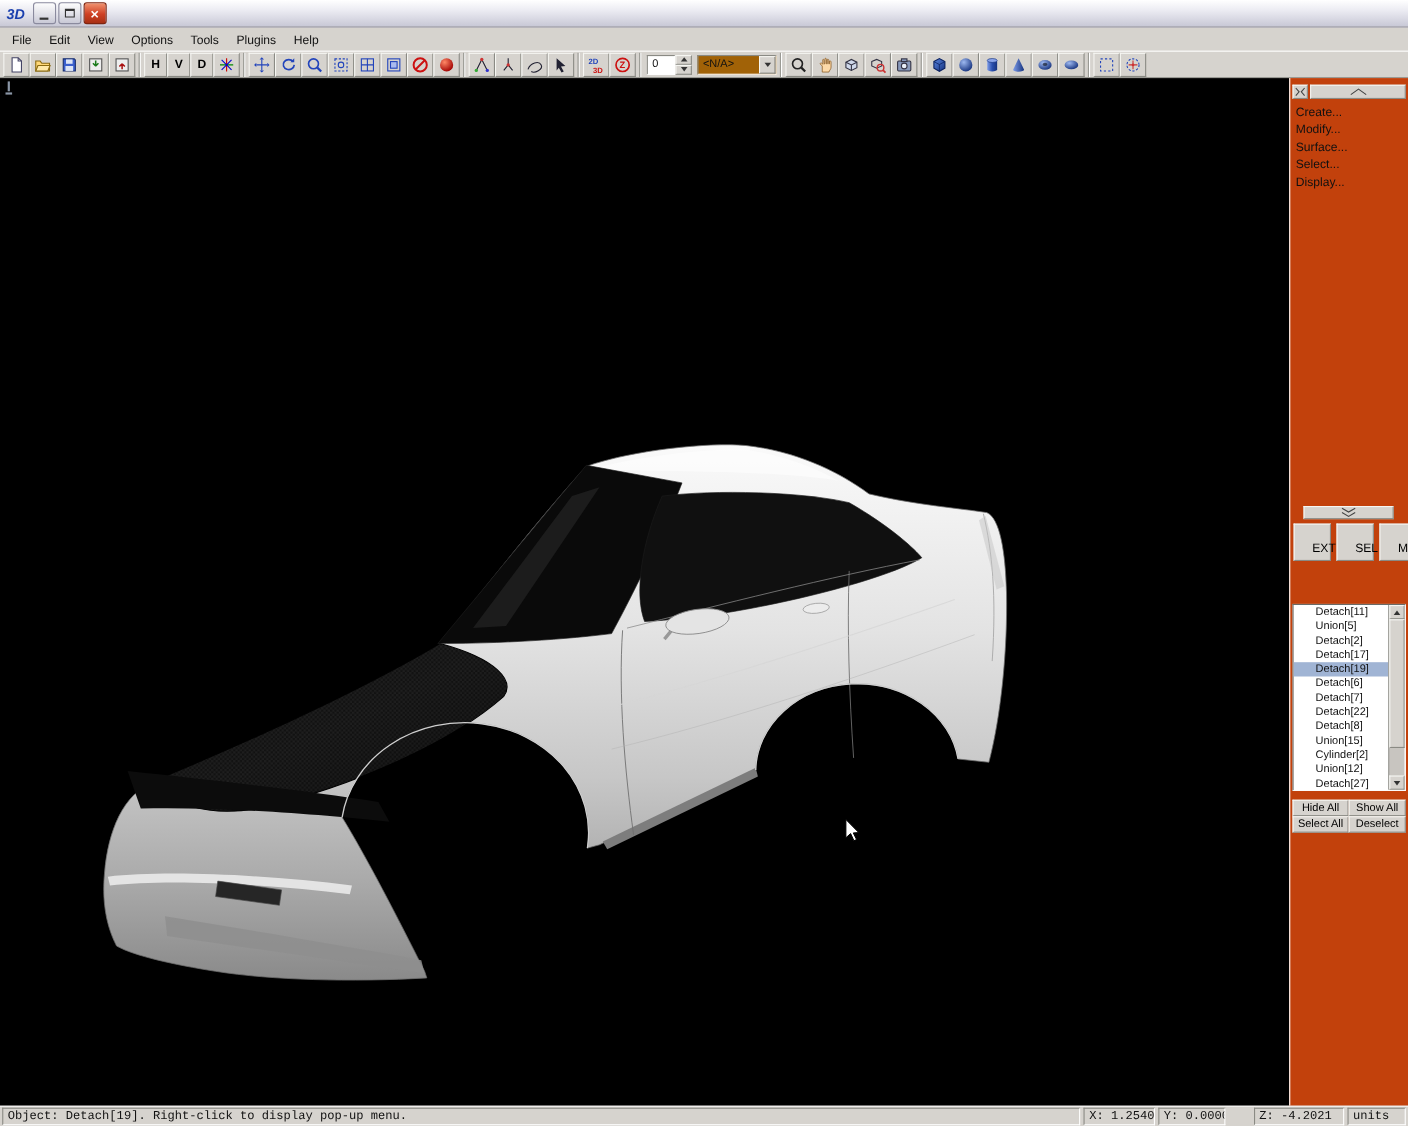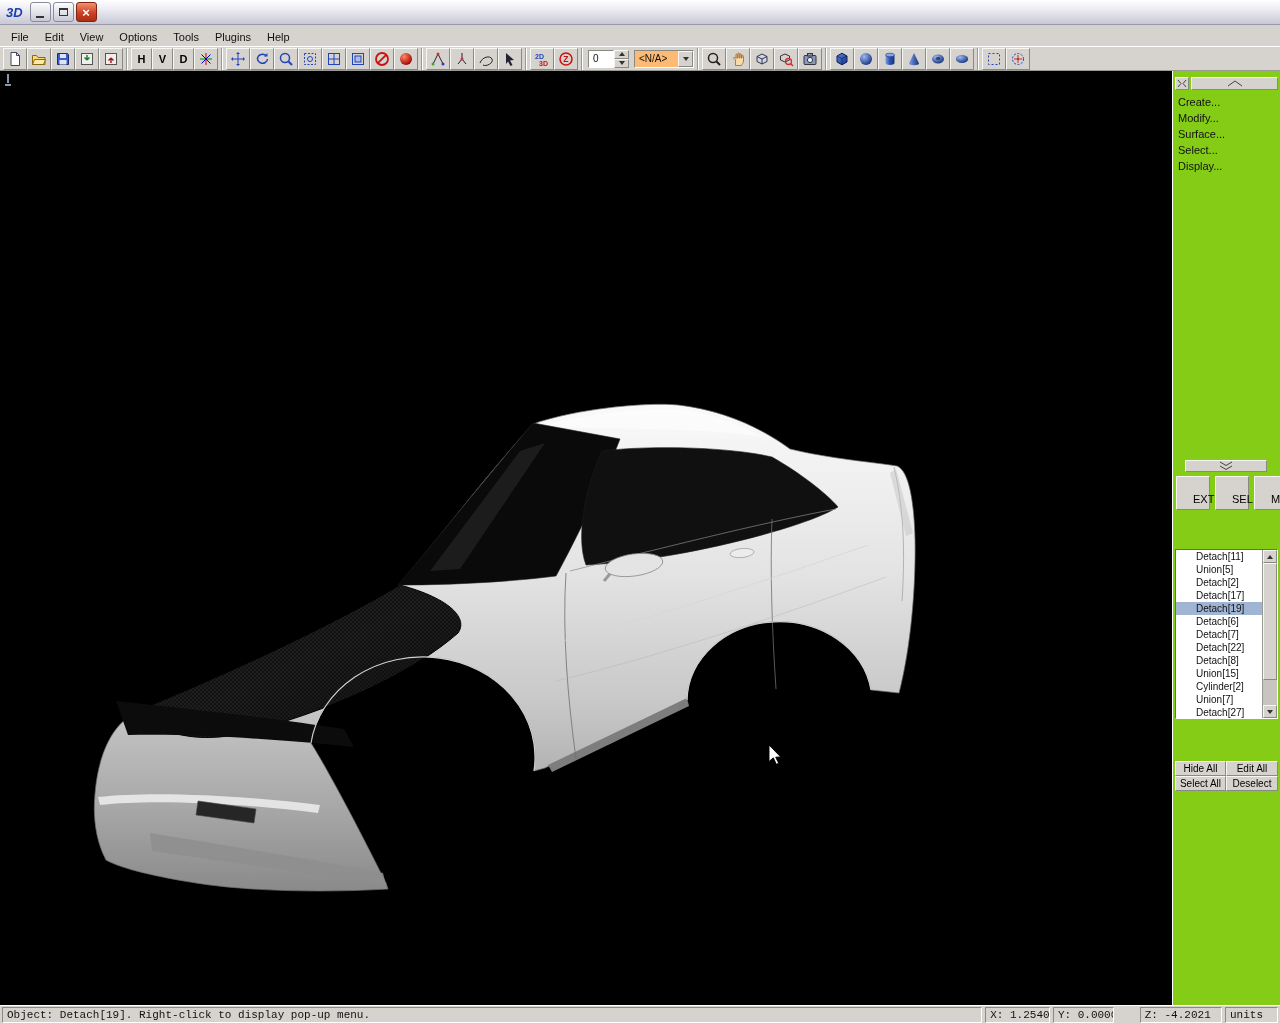--- a/index.html
+++ b/index.html
@@ -38,52 +38,52 @@
   .tb-ic { display:flex; }
   .tb-sep { width:2px; height:22px; border-left:1px solid #9a9a94; border-right:1px solid #ffffff; margin:0 3px; }
   .spin-wrap { display:inline-flex; align-items:center; margin-left:2px; }
   .spin-box { width:26px; height:18px; background:#fff; border:1px solid; border-color:#8a8a84 #fff #fff #8a8a84;
     display:inline-flex; align-items:center; padding-left:4px; font-size:10px; }
   .spin-arrows { display:inline-flex; flex-direction:column; }
   .spin-arrows button { width:15px; height:9px; background:#d6d3ce; border:1px solid;
     border-color:#f6f6f2 #8a8a84 #8a8a84 #f6f6f2; display:flex; align-items:center; justify-content:center; padding:0; }
   .tri-up { width:0; height:0; border-left:3px solid transparent; border-right:3px solid transparent; border-bottom:4px solid #333; }
   .tri-dn { width:0; height:0; border-left:3px solid transparent; border-right:3px solid transparent; border-top:4px solid #333; }
-  .combo { display:inline-flex; width:60px; height:18px; border:1px solid; border-color:#8a8a84 #fff #fff #8a8a84;
-    background:#fdba74; align-items:center; margin-left:5px; }
+  .combo { display:inline-flex; width:72px; height:18px; border:1px solid; border-color:#8a8a84 #fff #fff #8a8a84;
+    background:#a16207; align-items:center; margin-left:5px; }
   .combo-text { flex:1; padding-left:4px; font-size:10px; }
   .combo-btn { width:15px; height:16px; background:#d6d3ce; border:1px solid;
     border-color:#f6f6f2 #8a8a84 #8a8a84 #f6f6f2; display:flex; align-items:center; justify-content:center; padding:0; }
 
   
   #main { display:flex; height:934px; }
   #viewport { position:relative; width:1172px; height:934px; background:#000; overflow:hidden; }
   #vp-marker { position:absolute; left:3px; top:2px; }
   #cursor { position:absolute; left:768px; top:673px; }
 
   
-  #sidepanel { position:relative; width:108px; height:934px; background:#84cc16; border-left:1px solid #ffffff; }
+  #sidepanel { position:relative; width:108px; height:934px; background:#c2410c; border-left:1px solid #ffffff; }
   .raised { background:#d6d3ce; border:1px solid; border-color:#f6f6f2 #8a8a84 #8a8a84 #f6f6f2; }
   .sp-minibtn { position:absolute; left:2px; top:6px; width:14px; height:13px; display:flex; align-items:center; justify-content:center; padding:0; }
   .sp-widebtn { position:absolute; left:18px; top:6px; width:87px; height:13px; display:flex; align-items:center; justify-content:center; padding:0; }
   #sp-menu { position:absolute; left:2px; top:23px; width:102px; }
   .sp-menu-item { height:16px; line-height:16px; padding-left:3px; }
   #sp-divider { position:absolute; left:12px; top:389px; width:82px; height:12px; display:flex; align-items:center; justify-content:center; padding:0; }
   #sp-modes { position:absolute; left:3px; top:405px; width:104px; display:flex; gap:5px; }
   .sp-mode { width:30px; height:15px; font-size:11px; padding:16px; }
   #objlist { position:absolute; left:2px; top:478px; width:103px; height:170px; background:#fff;
     border:1px solid; border-color:#6a6a66 #fdfdfd #fdfdfd #6a6a66; display:flex; overflow:hidden; }
   #objlist-items { flex:1; overflow:hidden; }
   .obj-row { height:13px; line-height:13px; font-size:10px; padding-left:20px; white-space:nowrap; }
   .obj-row.sel { background:#a0b4d4; }
   .scrollbar { width:15px; display:flex; flex-direction:column; background:#c8c5c0; border-left:1px solid #9a9a94; }
   .sb-btn { height:13px; width:14px; display:flex; align-items:center; justify-content:center; padding:0; }
   .sb-thumb { height:117px; width:14px; }
   .sb-space { flex:1; }
-  #sp-actions { position:absolute; left:2px; top:690px; width:104px; display:grid; grid-template-columns:51px 52px; }
+  #sp-actions { position:absolute; left:2px; top:656px; width:104px; display:grid; grid-template-columns:51px 52px; }
   .sp-action { height:15px; font-size:10px; padding:0; }
 
   
   #statusbar { height:19px; display:flex; align-items:center; gap:3px; padding:0 2px; border-top:1px solid #ffffff; }
   .sb-cell { height:16px; line-height:14px; border:1px solid; border-color:#8a8a84 #fff #fff #8a8a84; padding:0 4px; overflow:hidden; white-space:nowrap;font-family:Liberation Mono, monospace; }
   .sb-msg { width:1003px; }
   .sb-x { width:66px; } .sb-y { width:62px; } .sb-z { width:84px;margin-left:23px; } .sb-units { width:54px; }
 </style>
 </head>
 <body>
@@ -591,37 +591,37 @@
             <div class="obj-row">Union[5]</div>
             <div class="obj-row">Detach[2]</div>
             <div class="obj-row">Detach[17]</div>
             <div class="obj-row sel">Detach[19]</div>
             <div class="obj-row">Detach[6]</div>
             <div class="obj-row">Detach[7]</div>
             <div class="obj-row">Detach[22]</div>
             <div class="obj-row">Detach[8]</div>
             <div class="obj-row">Union[15]</div>
             <div class="obj-row">Cylinder[2]</div>
-            <div class="obj-row">Union[7]</div>
+            <div class="obj-row">Union[12]</div>
             <div class="obj-row">Detach[27]</div>
           </div>
         <div class="scrollbar">
           <button class="sb-btn raised">
               <span class="tri-up"></span>
             </button>
           <div class="sb-thumb raised"></div>
           <div class="sb-space"></div>
           <button class="sb-btn raised">
               <span class="tri-dn"></span>
             </button>
         </div>
       </div>
       <div id="sp-actions">
           <button class="sp-action raised">Hide All</button>
-          <button class="sp-action raised">Edit All</button>
+          <button class="sp-action raised">Show All</button>
           <button class="sp-action raised">Select All</button>
           <button class="sp-action raised">Deselect</button>
         </div>
     </div>
   </div>
 
   <div id="statusbar">
     <div class="sb-cell sb-msg">Object: Detach[19]. Right-click to display pop-up menu.</div>
     <div class="sb-cell sb-x">X: 1.2540</div>
     <div class="sb-cell sb-y">Y: 0.0000</div>

